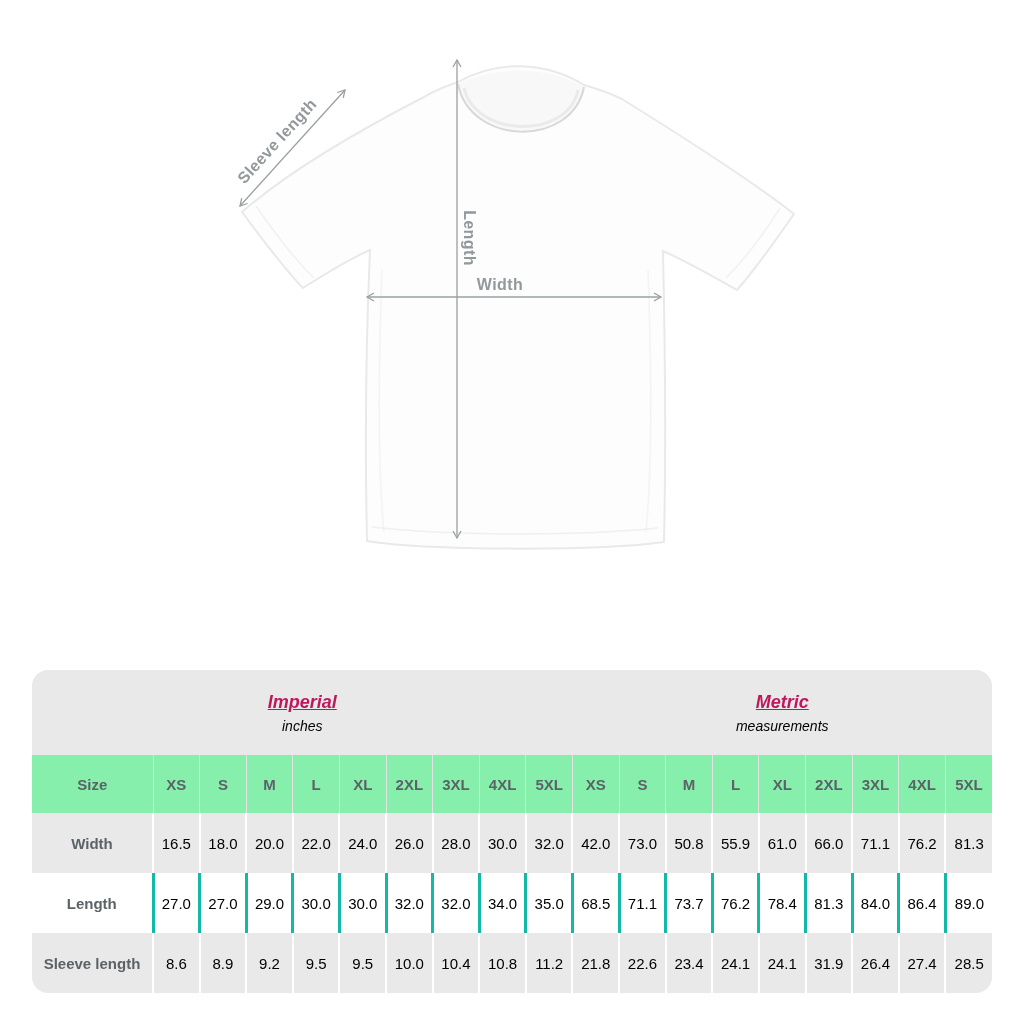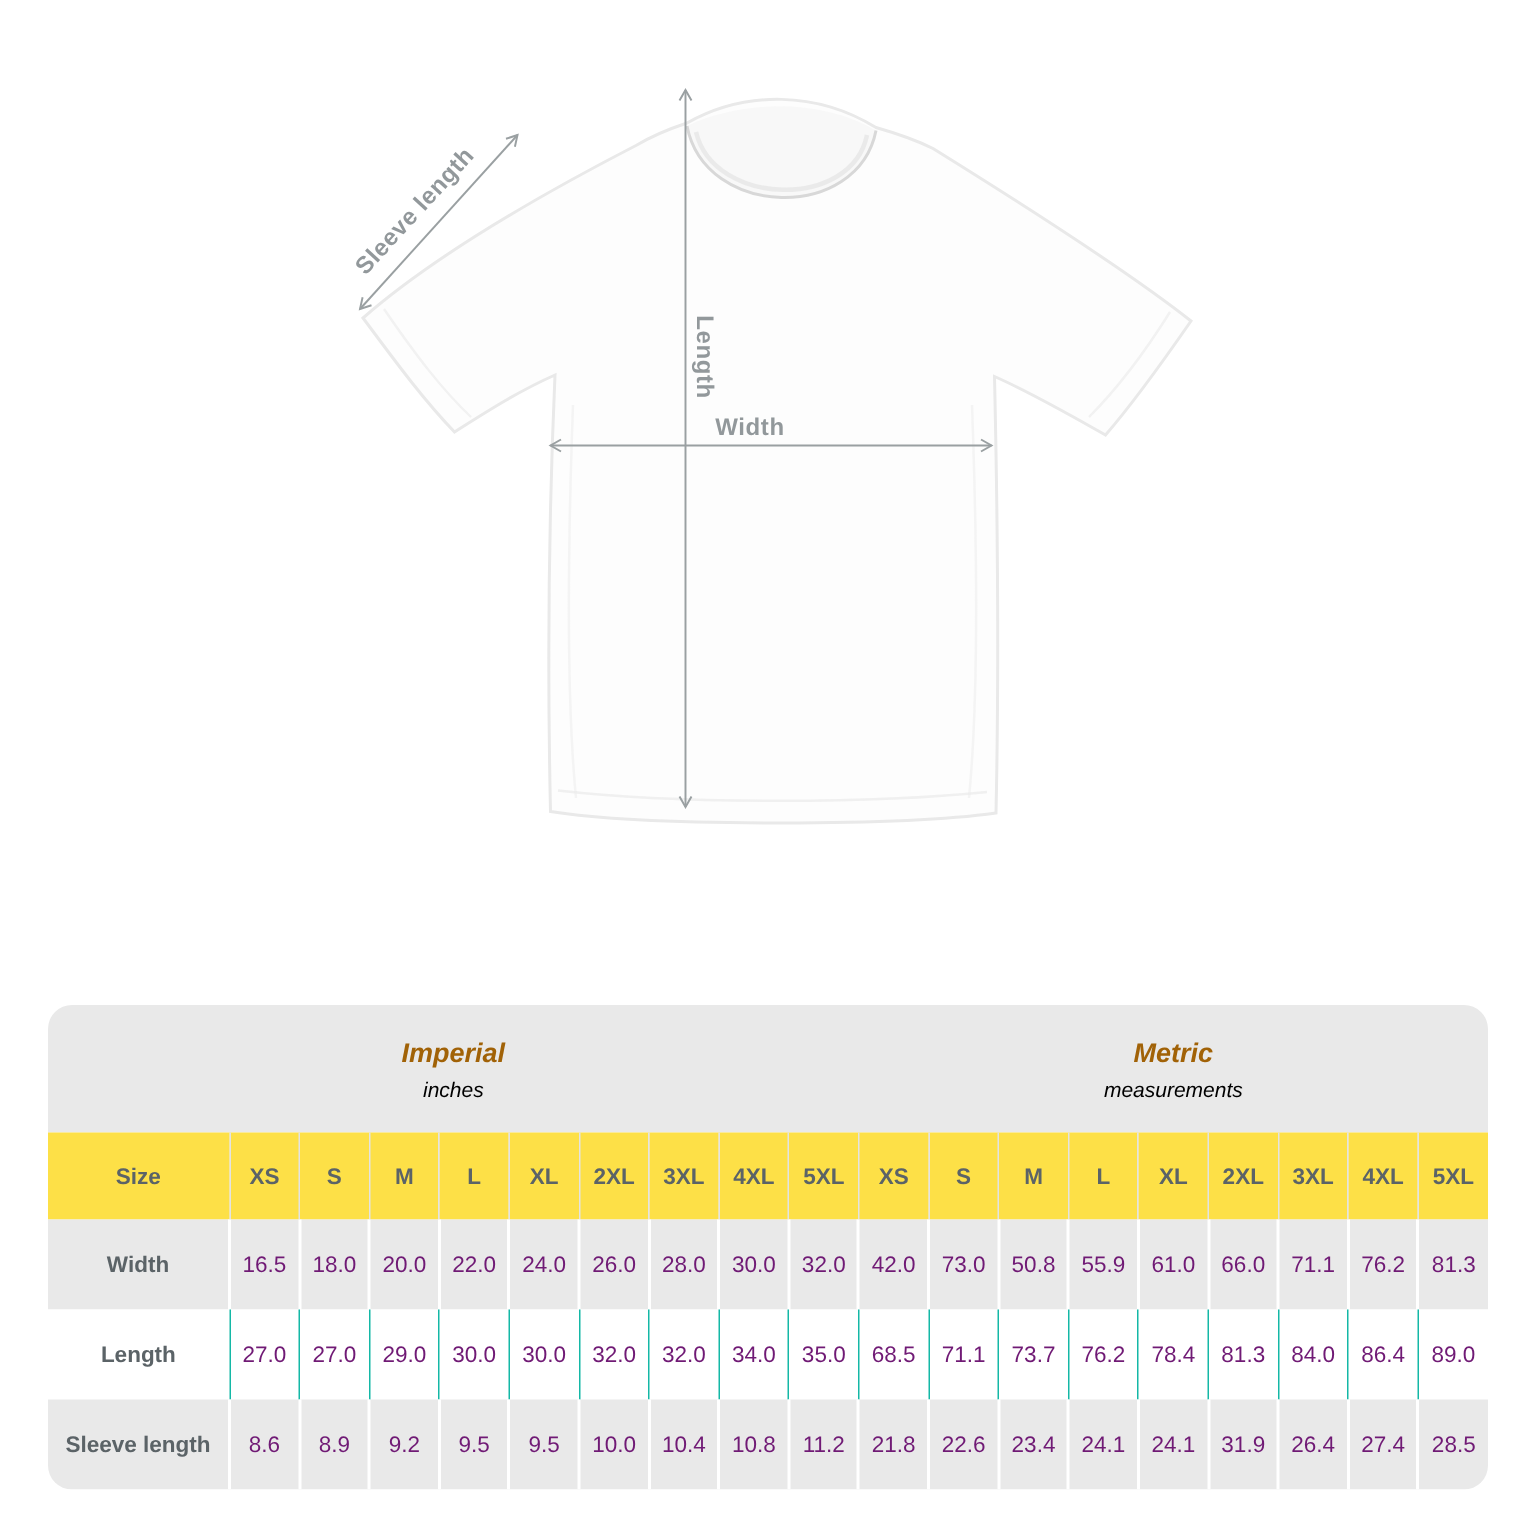--- a/index.html
+++ b/index.html
@@ -37,37 +37,37 @@
   
   .table-wrap {
     position: absolute; top: 670px; left: 32px; width: 960px;
     border-radius: 16px; overflow: hidden; background: #fff;
   }
   table { width: 100%; border-collapse: collapse; table-layout: fixed; }
   .band-row th {
     background: #e9e9e9; height: 85px; vertical-align: middle;
     font-weight: normal; padding: 0;
   }
-  .unit-name { display: block; font-size: 18px; font-weight: bold; font-style: italic; color: #a16207; }
+  .unit-name { display: block; font-size: 18px; font-weight: bold; font-style: italic; color: #be185d; text-decoration: underline; }
   .unit-sub  { display: block; font-size: 14px; font-style: italic; color: #000000; margin-top: 5px; }
   .size-row th {
-    background: #fde047; height: 58px;
+    background: #86efac; height: 58px;
     font-size: 15px; font-weight: bold; color: #5b6367; padding: 0;
   }
   .size-row th + th { border-left: 1px solid #e3e3e3; }
   tbody th, tbody td {
     height: 60px; text-align: center; vertical-align: middle;
     font-size: 15px; padding: 0;
   }
   tbody th { font-weight: bold; color: #5b6367; }
-  tbody td { color: #701a75; font-weight: normal; text-align: center; }
+  tbody td { color: #000000; font-weight: normal; text-align: center; }
   tr.gray th, tr.gray td { background: #e9e9e9; }
   tr.gray td { border-left: 2px solid #ffffff; }
   tr.light th, tr.light td { background: #ffffff; }
-  tr.light td { border-left: 1px solid #14b8a6; margin-left: 44px; }
+  tr.light td { border-left: 3px solid #14b8a6; margin-left: 44px; }
 </style>
 </head>
 <body>
 
 <div class="page">
 
   <svg class="fig" width="1024" height="580" viewBox="0 0 1024 580">
     <defs>
       <marker id="arr" viewBox="0 0 12 12" markerWidth="12" markerHeight="12" refX="9" refY="6" orient="auto-start-reverse" markerUnits="userSpaceOnUse">
         <path d="M2,2 L9,6 L2,10" fill="none" stroke="#9aa0a2" stroke-width="1.3"></path>

